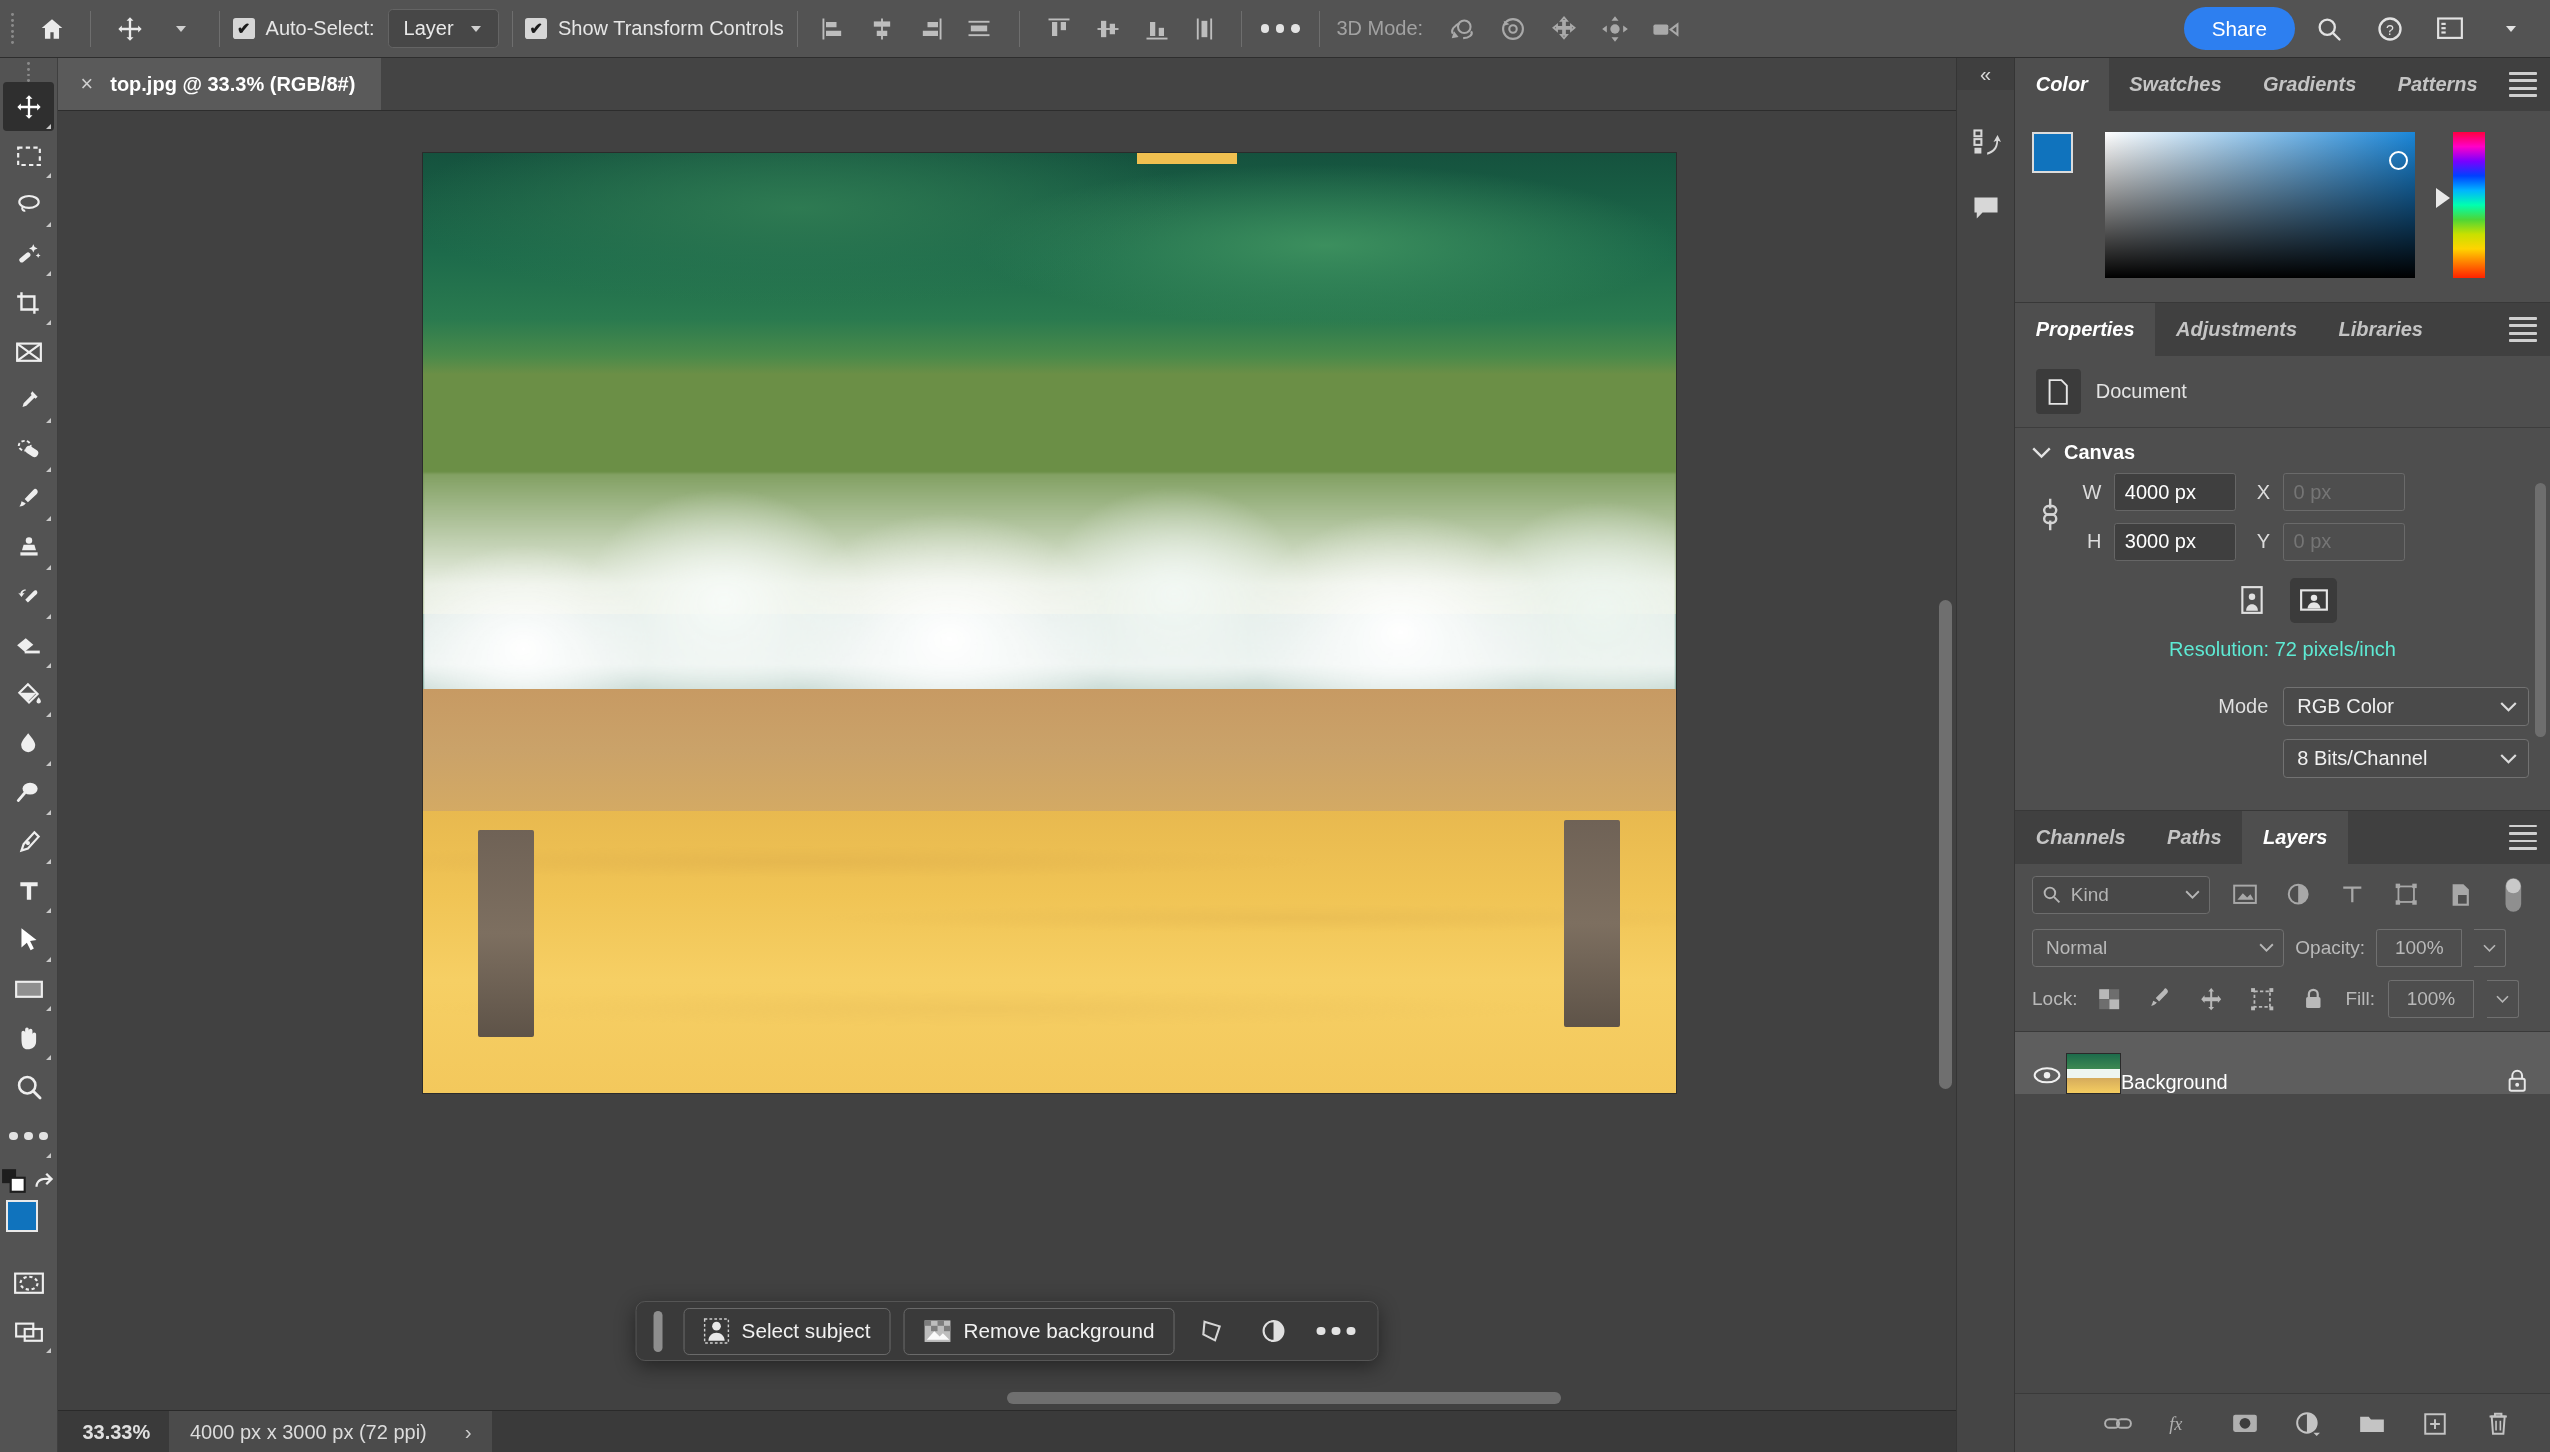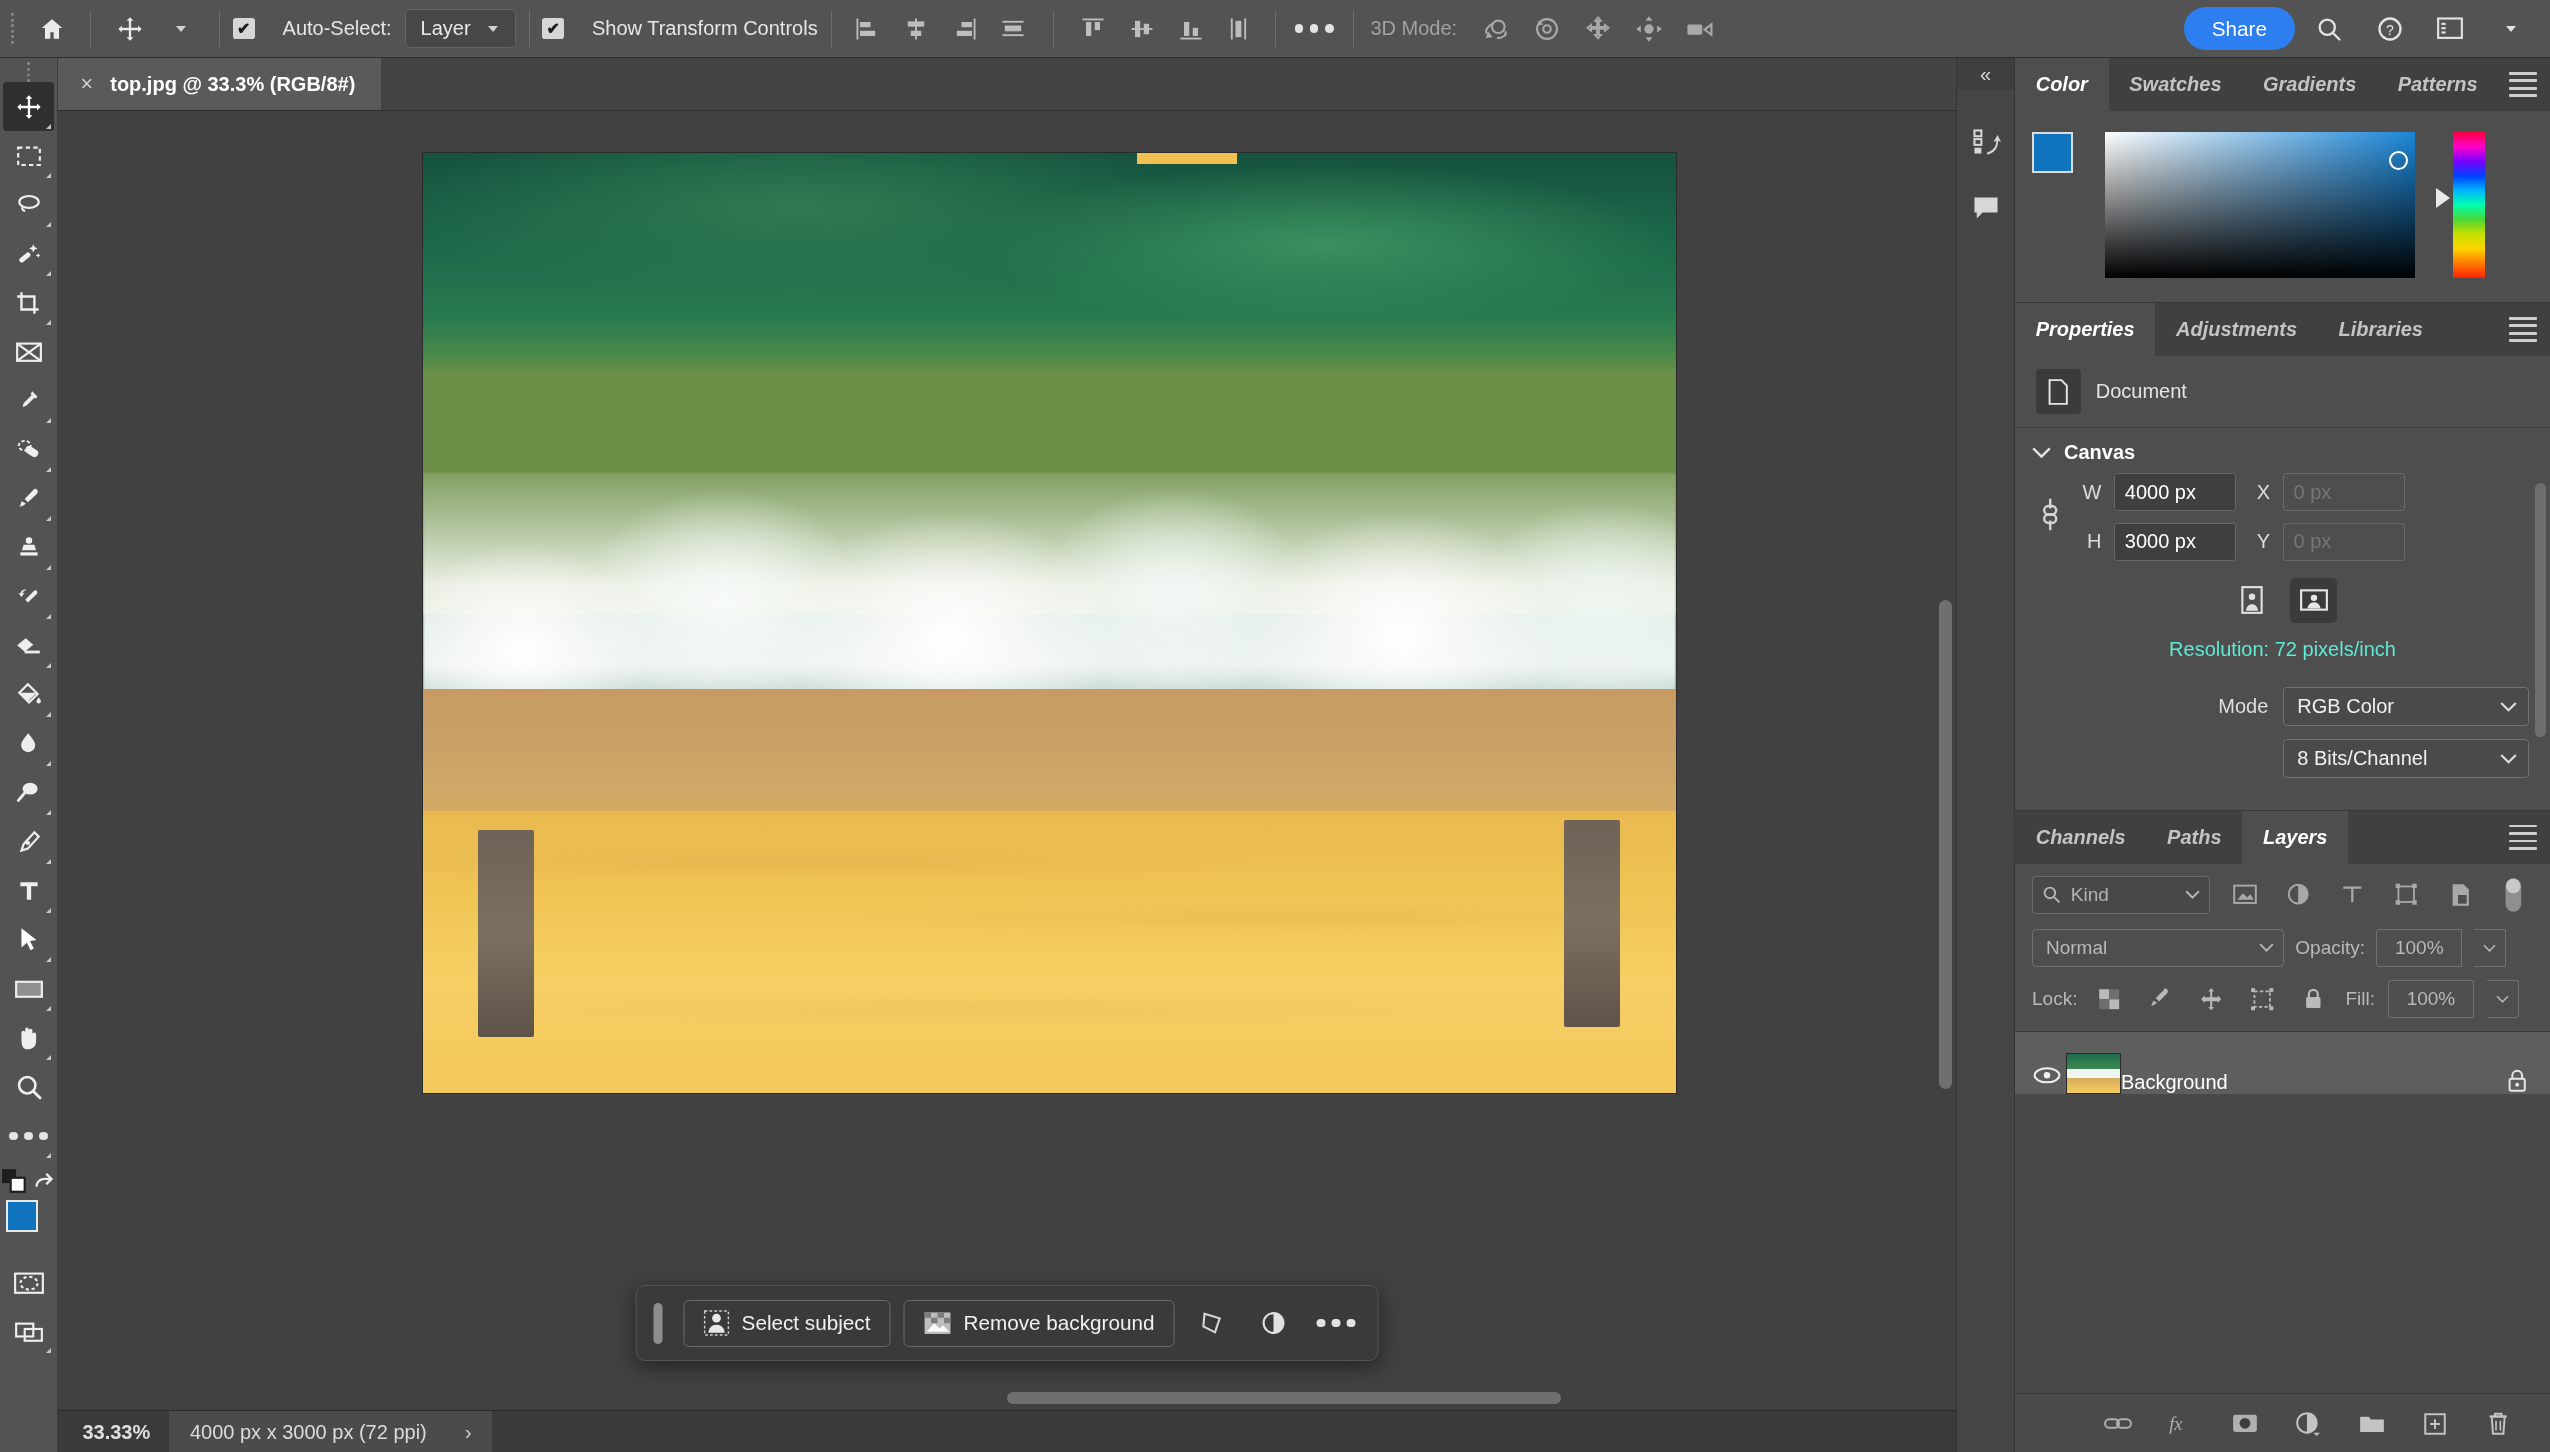--- a/index.html
+++ b/index.html
@@ -19,21 +19,21 @@
   
   .optionsbar { height:58px; flex:0 0 58px; background:#535353; display:flex; align-items:center;
       padding-left:5.6px; border-bottom:0.9px solid #2e2e2e; color:#e2e2e2; font-size:20px; }
   .grip { width:15px; height:38px; display:flex; flex-direction:column; justify-content:center; gap:2.8px; margin-right:5.6px;}
   .grip i { display:block; width:2.8px; height:2.8px; background:#8a8a8a; border-radius:50%; margin-left:5.6px;}
   .obtn { width:51px; height:51px; display:flex; align-items:center; justify-content:center;
       border-radius:4.7px; cursor:default; }
   .vsep { width:0.9px; height:36px; background:#6e6e6e; margin:0 13px; }
   .chk { width:21.6px; height:21.6px; border-radius:2.8px; background:#d6d6d6; display:flex;
       align-items:center; justify-content:center; color:#1b1b1b; font-size:16px; font-weight:bold; }
-  .lbl { margin-left:28px; color:#e6e6e6; font-size:20px; white-space:nowrap; }
+  .lbl { margin-left:11px; color:#e6e6e6; font-size:20px; white-space:nowrap; }
   .selectbox { margin-left:13px; height:39px; min-width:111px; background:#474747; border:0.9px solid #646464;
       border-radius:4.7px; display:flex; align-items:center; padding:0 9.4px 0 15px; color:#e9e9e9; font-size:20px; gap:17px;}
   .caret { border-left:5.6px solid transparent; border-right:5.6px solid transparent; border-top:6.6px solid #cfcfcf; }
   .aligns { display:flex; align-items:center; gap:3.8px; }
   .abtn { width:45px; height:45px; display:flex; align-items:center; justify-content:center; border-radius:3.8px;}
   .dots3 { display:flex; gap:6.6px; align-items:center; }
   .dots3 i { width:8.5px;height:8.5px;border-radius:50%;background:#e3e3e3; display:block;}
   .d3label { color:#a2a2a2; font-size:20px; margin-left:3.8px; margin-right:13px;}
   .m3btn { width:51px;height:51px;display:flex;align-items:center;justify-content:center;border-radius:4.7px;}
   .spacer{flex:1;}
@@ -92,21 +92,21 @@
       background:
        radial-gradient(ellipse 60% 8% at 30% 18%, #d9a94a 0%, transparent 70%),
        radial-gradient(ellipse 55% 7% at 70% 38%, #dfb14e 0%, transparent 70%),
        radial-gradient(ellipse 65% 9% at 45% 70%, #e6bb57 0%, transparent 70%); }
   .post { position:absolute; width:56px; background:linear-gradient(180deg,#6f6256,#7d6f60 50%,#5e5348);
       border-radius:1.9px; }
   .post.left { left:55px; top:72%; height:22%; }
   .post.right { right:56px; top:71%; height:22%; }
   .topstrip { position:absolute; left:57%; top:0; width:8%; height:1.2%; background:#f0c050; }
   .ctxbar { position:absolute; left:50%; transform:translateX(-50%); bottom:49px;
-      height:76px; background:#3a3a3a; border:0.9px solid #555; border-radius:9.4px; display:flex;
+      height:60px; background:#3a3a3a; border:0.9px solid #555; border-radius:9.4px; display:flex;
       align-items:center; padding:0 17px; gap:13px; box-shadow:0 5.6px 20.7px rgba(0,0,0,.45); }
   .ctxgrip { width:9.4px; height:41px; background:#8e8e8e; border-radius:4.7px; margin-right:7.5px;}
   .ctxbtn { height:47px; padding:0 19px; display:flex; align-items:center; gap:12.2px;
       border:0.9px solid #6a6a6a; border-radius:5.6px; color:#f1f1f1; font-size:20.7px; background:transparent;
       font-family:inherit; cursor:default;}
   .ctxicon { width:49px;height:47px;display:flex;align-items:center;justify-content:center;border-radius:5.6px;}
   .vscroll { position:absolute; right:3.8px; top:489px; width:13px; height:489px; background:#6f6f6f; border-radius:6.6px;}
   .hscroll { position:absolute; left:949px; bottom:5.6px; height:12.2px; width:554px; background:#6f6f6f; border-radius:6.6px;}
   .statusbar { height:43px; flex:0 0 43px; background:#3a3a3a; display:flex; align-items:center;
       color:#e0e0e0; font-size:20px; border-top:0.9px solid #2a2a2a;}

